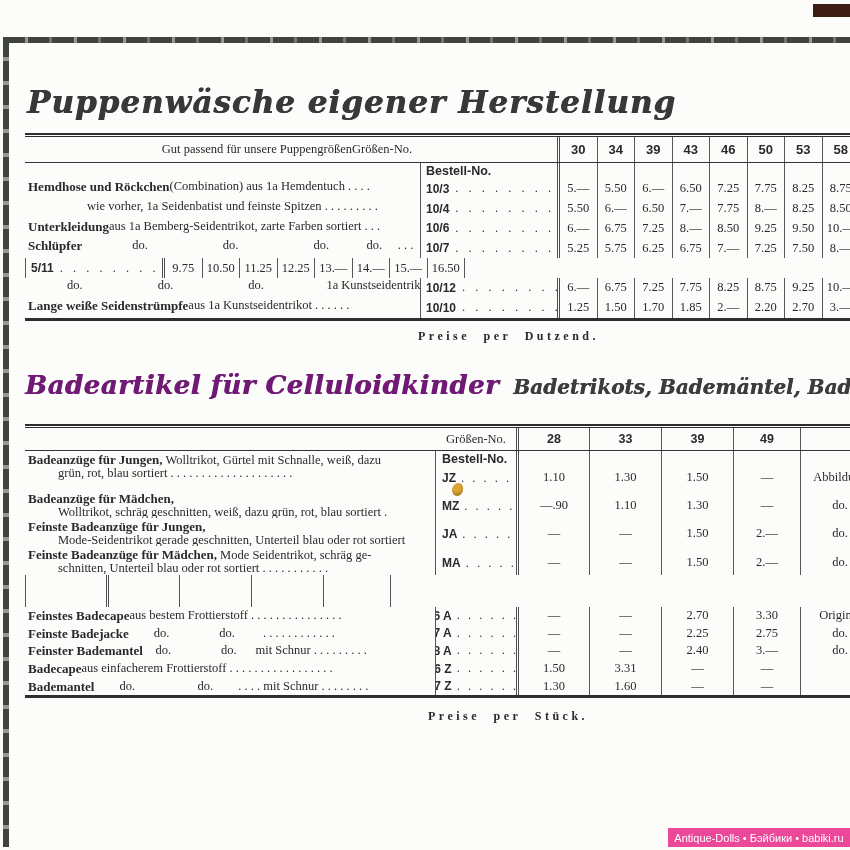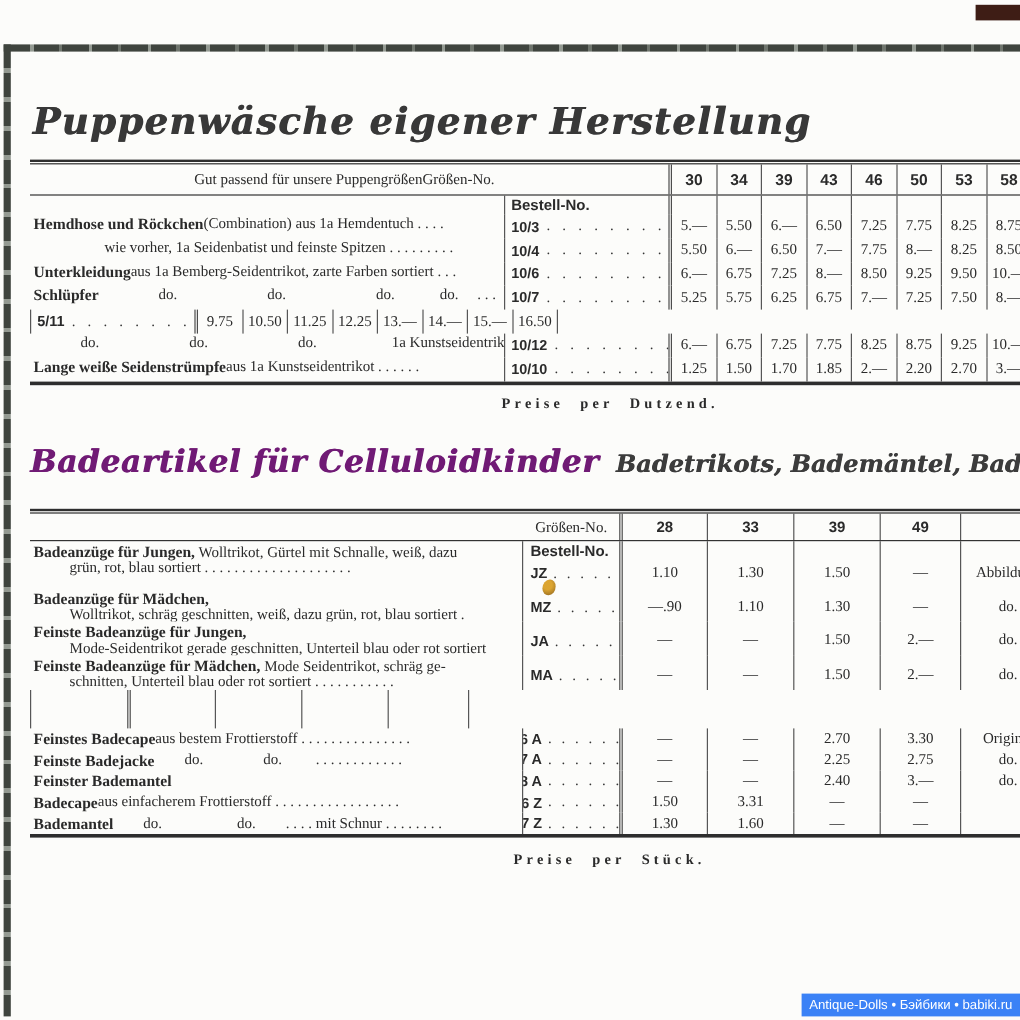--- a/index.html
+++ b/index.html
@@ -83,21 +83,21 @@
   .t2-rowB { display:flex; height:17.6px; }
   .t2-rowB .t2-desc { display:flex; align-items:center; padding-top:0; white-space:nowrap; }
   .t2-rowB .t2-order { flex-direction:row; align-items:center; padding:0 0 0 6px; }
   .footer2 { left:428px; top:709px; font-weight:bold; font-size:12px;
     letter-spacing:3.5px; word-spacing:7px; }
 
   .ink-stain { left:452px; top:483px; width:11px; height:13px;
     background:radial-gradient(circle at 40% 35%, #d89b1a 0 35%, #8a5a08 90%);
     border-radius:58% 42% 55% 45%; opacity:0.9; }
 
-  .watermark { left:668px; top:828px; width:182px; height:19px; background:#3b82f6;
+  .watermark { left:668px; top:828px; width:182px; height:19px; background:#ec4899;
     color:#ffffff; font-family:"Liberation Sans", sans-serif; font-size:11px;
     display:flex; align-items:center; justify-content:center; white-space:nowrap; }
 </style>
 </head>
 <body>
 
 <div class="abs frame-top"></div>
 <div class="abs frame-left"></div>
 <div class="abs corner-mark"></div>
 
@@ -416,20 +416,21 @@
       <div class="p2 p2b">—</div>
       <div class="p2 p2c">2.25</div>
       <div class="p2 p2d">2.75</div>
       <div class="p2n">do.</div>
     </div>
   </div>
 
   <div class="t2-rowB">
     <div class="t2-desc">
         <span class="nm">Feinster Bademantel</span>
+        <span> do.    do.  mit Schnur . . . . . . . . .</span>
       </div>
     <div class="t2-order">
         <span class="code">8 A</span>
         <span class="dots2">. . . . . .</span>
       </div>
     <div class="pcols">
       <div class="p2 p2a">—</div>
       <div class="p2 p2b">—</div>
       <div class="p2 p2c">2.40</div>
       <div class="p2 p2d">3.—</div>

